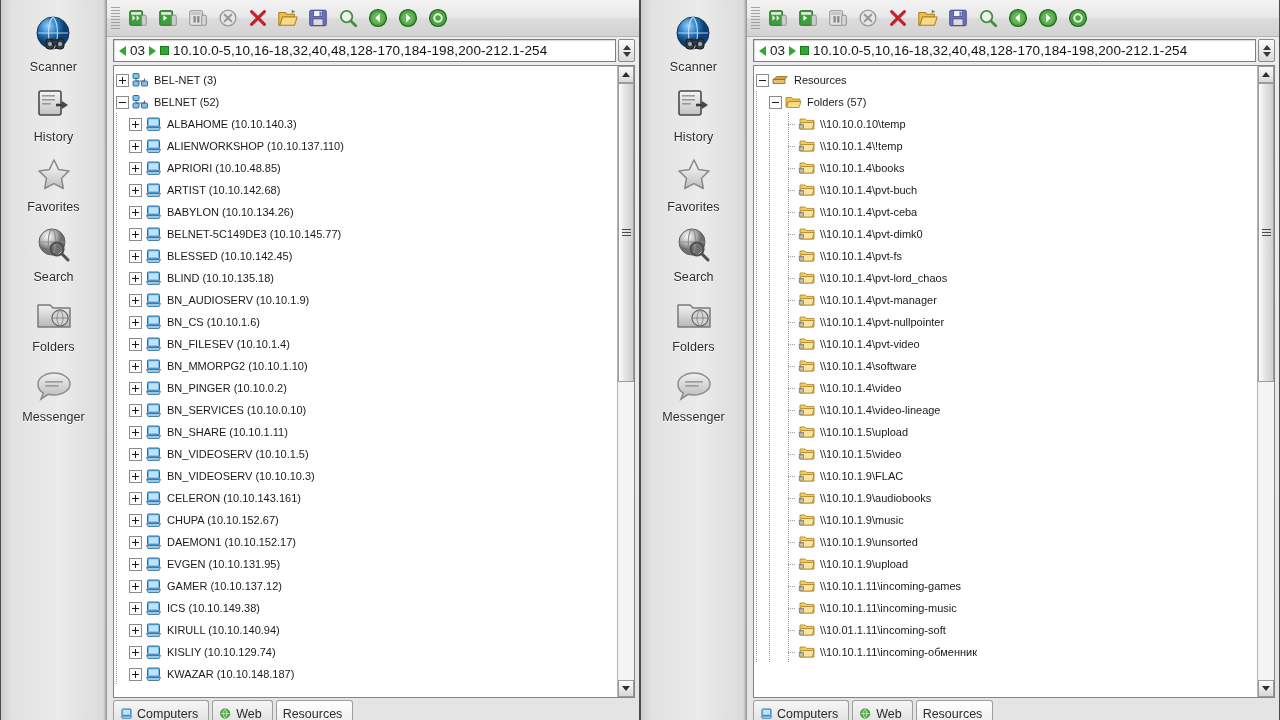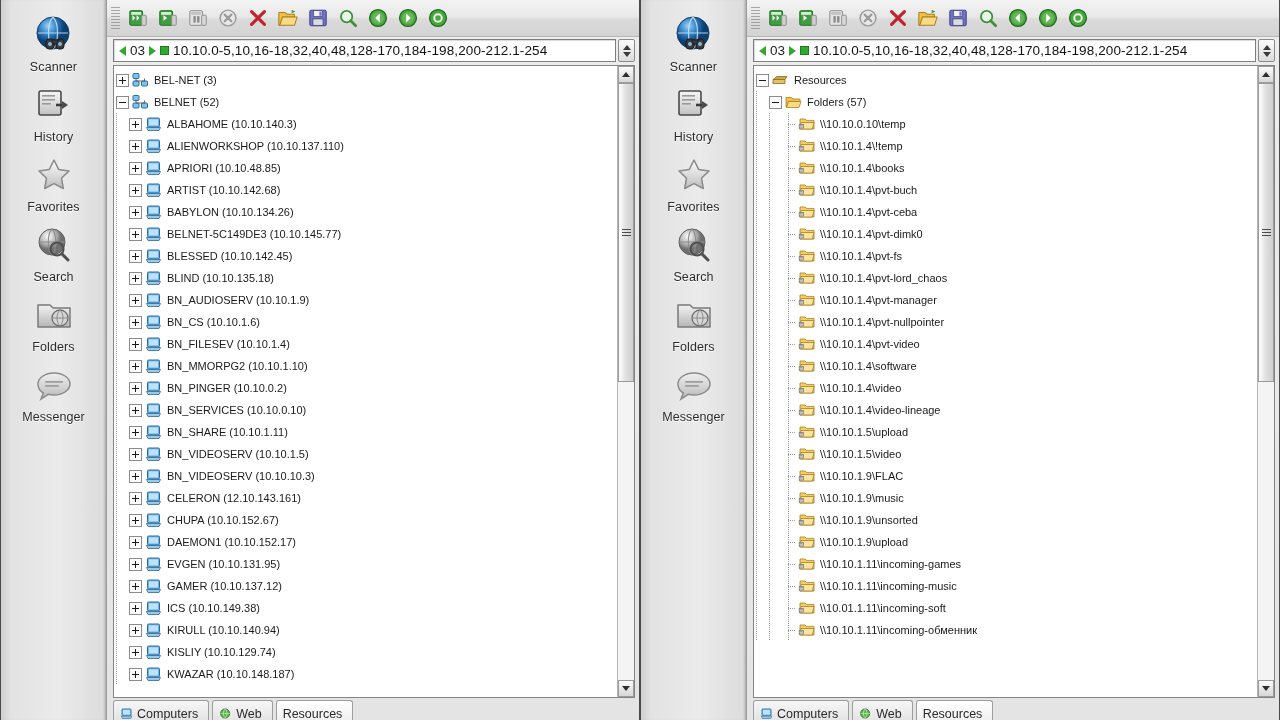--- a/index.html
+++ b/index.html
@@ -600,21 +600,21 @@
               <span class="rlbl">BN_VIDEOSERV  (10.10.10.3)</span>
             </div>
             <div class="row">
               <div class="vline"></div>
               <div class="tg"></div>
               <span class="ricon"><svg viewBox="0 0 17 16" width="100%" height="100%">
                   <rect x="2.5" y="2" width="12" height="9" rx="1.2" fill="#6fb8ea" stroke="#2a6a9b"></rect>
                   <rect x="4" y="3.4" width="9" height="6" fill="#bfe2f8"></rect>
                   <path d="M1.5 11.5h14l-1.5 3h-11z" fill="#9dc9e4" stroke="#2a6a9b" stroke-width=".8" stroke-linejoin="round"></path>
                 </svg></span>
-              <span class="rlbl">CELERON  (12.10.143.161)</span>
+              <span class="rlbl">CELERON  (10.10.143.161)</span>
             </div>
             <div class="row">
               <div class="vline"></div>
               <div class="tg"></div>
               <span class="ricon"><svg viewBox="0 0 17 16" width="100%" height="100%">
                   <rect x="2.5" y="2" width="12" height="9" rx="1.2" fill="#6fb8ea" stroke="#2a6a9b"></rect>
                   <rect x="4" y="3.4" width="9" height="6" fill="#bfe2f8"></rect>
                   <path d="M1.5 11.5h14l-1.5 3h-11z" fill="#9dc9e4" stroke="#2a6a9b" stroke-width=".8" stroke-linejoin="round"></path>
                 </svg></span>
               <span class="rlbl">CHUPA  (10.10.152.67)</span>
@@ -1177,20 +1177,32 @@
             <div class="row">
               <div class="vline"></div>
               <div class="vline"></div>
               <div class="elbow"></div>
               <span class="ricon"><svg viewBox="0 0 17 16" width="100%" height="100%">
                   <path d="M2 3h5l1.4 1.4H16V13H2z" fill="#f5cd67" stroke="#a8801d" stroke-width=".8" stroke-linejoin="round"></path>
                   <path d="M3 6.5h13l-1.6 6.5H1.6z" fill="#fbe3a1" stroke="#a8801d" stroke-width=".8" stroke-linejoin="round"></path>
                   <rect x="1.2" y="8.6" width="4.4" height="3.4" fill="#dcdcdc" stroke="#6e6e6e" stroke-width=".7"></rect>
                   <rect x="2" y="9.3" width="2.8" height="1" fill="#8f8f8f"></rect>
                 </svg></span>
+              <span class="rlbl">\\10.10.1.9\audiobooks</span>
+            </div>
+            <div class="row">
+              <div class="vline"></div>
+              <div class="vline"></div>
+              <div class="elbow"></div>
+              <span class="ricon"><svg viewBox="0 0 17 16" width="100%" height="100%">
+                  <path d="M2 3h5l1.4 1.4H16V13H2z" fill="#f5cd67" stroke="#a8801d" stroke-width=".8" stroke-linejoin="round"></path>
+                  <path d="M3 6.5h13l-1.6 6.5H1.6z" fill="#fbe3a1" stroke="#a8801d" stroke-width=".8" stroke-linejoin="round"></path>
+                  <rect x="1.2" y="8.6" width="4.4" height="3.4" fill="#dcdcdc" stroke="#6e6e6e" stroke-width=".7"></rect>
+                  <rect x="2" y="9.3" width="2.8" height="1" fill="#8f8f8f"></rect>
+                </svg></span>
               <span class="rlbl">\\10.10.1.9\music</span>
             </div>
             <div class="row">
               <div class="vline"></div>
               <div class="vline"></div>
               <div class="elbow"></div>
               <span class="ricon"><svg viewBox="0 0 17 16" width="100%" height="100%">
                   <path d="M2 3h5l1.4 1.4H16V13H2z" fill="#f5cd67" stroke="#a8801d" stroke-width=".8" stroke-linejoin="round"></path>
                   <path d="M3 6.5h13l-1.6 6.5H1.6z" fill="#fbe3a1" stroke="#a8801d" stroke-width=".8" stroke-linejoin="round"></path>
                   <rect x="1.2" y="8.6" width="4.4" height="3.4" fill="#dcdcdc" stroke="#6e6e6e" stroke-width=".7"></rect>

